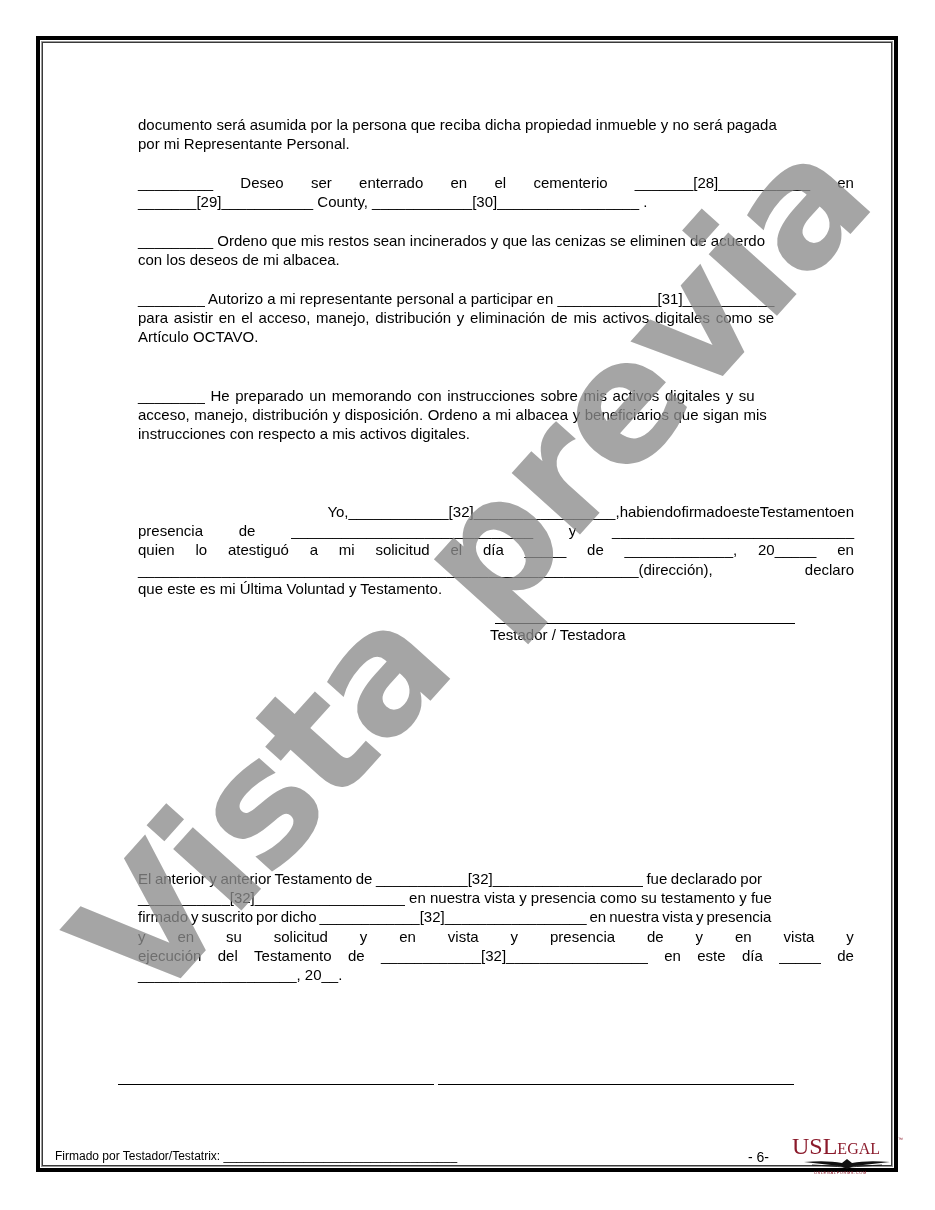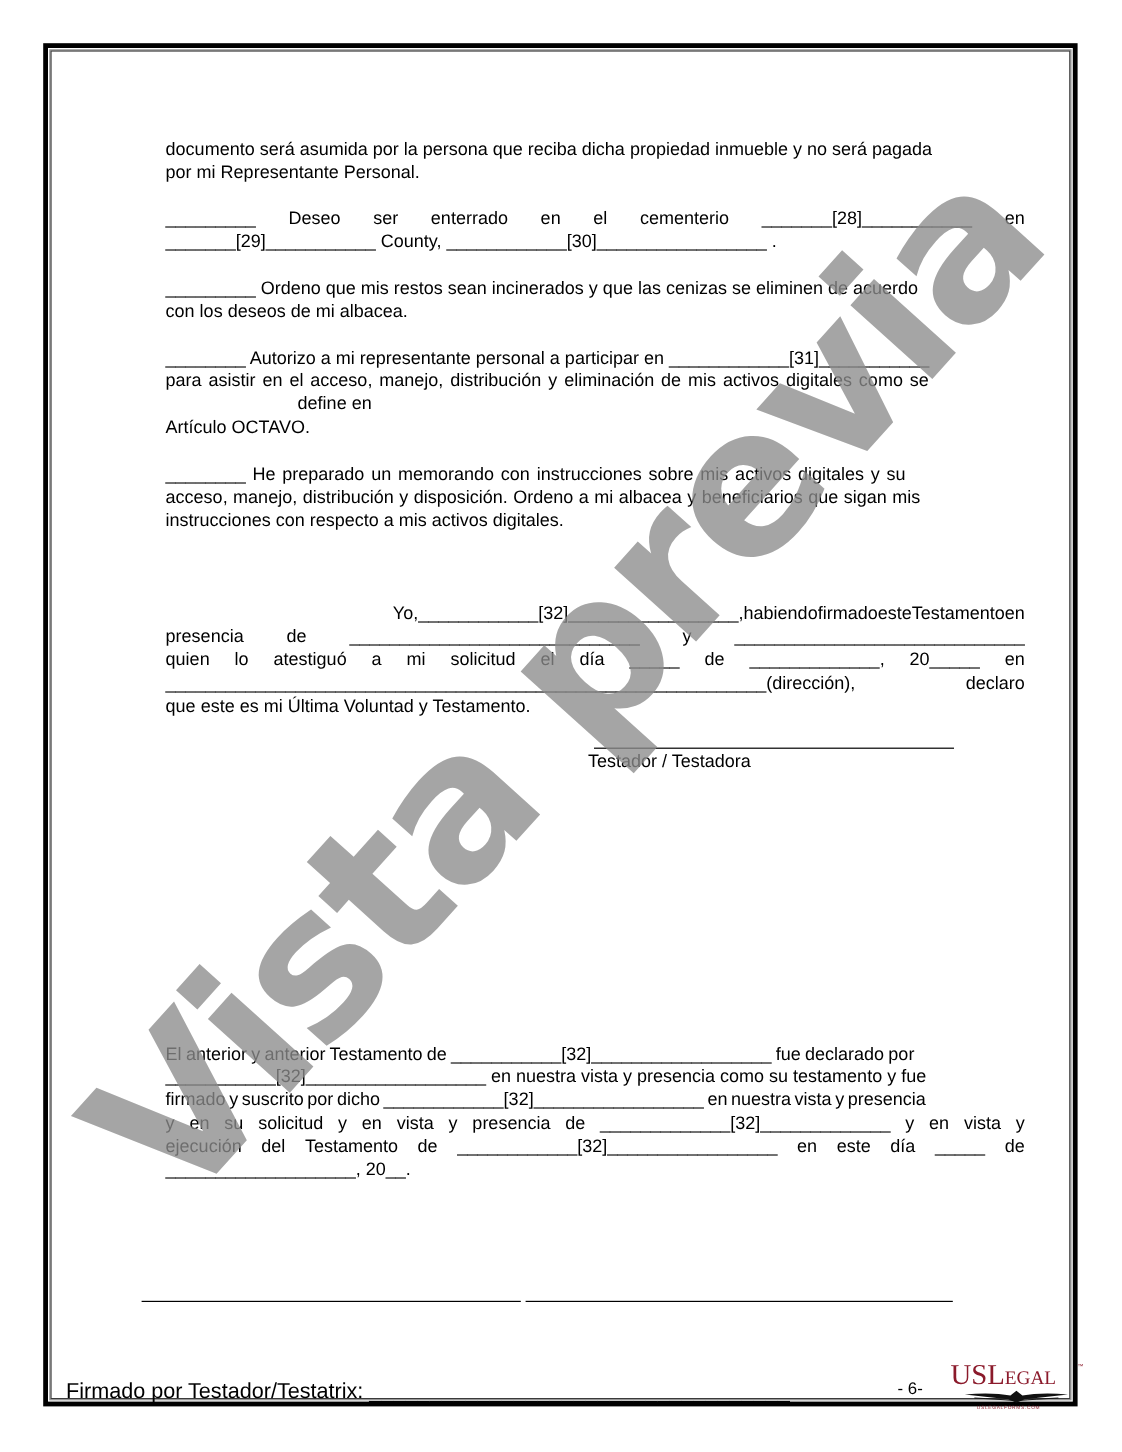--- a/index.html
+++ b/index.html
@@ -78,21 +78,21 @@
     }
     .sig-line {
       position: absolute;
       height: 0;
       border-top: 1.5px solid #000;
     }
     .footer-signed {
       position: absolute;
       left: 55px;
       top: 1149px;
-      font-size: 18px;
+      font-size: 12px;
       white-space: pre;
     }
     .page-number {
       position: absolute;
       left: 748px;
       top: 1149px;
       font-size: 14px;
       white-space: pre;
     }
     .logo {
@@ -186,21 +186,20 @@
   </div>
 
   <div class="para" style="top:219px;">
     <div class="jline"><span>_________ Ordeno que mis restos sean incinerados y que las cenizas se eliminen de acuerdo</span></div>
     <div class="line">con los deseos de mi albacea.</div>
   </div>
 
   <div class="para" style="top:277px;">
     <div class="line">________ Autorizo a mi representante personal a participar en ____________[31]___________</div>
     <div class="line" style="word-spacing:1.6px;">para asistir en el acceso, manejo, distribución y eliminación de mis activos digitales como se</div>
-    <div class="line indent-define">define en</div>
     <div class="line">Artículo OCTAVO.</div>
   </div>
 
   <div class="para" style="top:374px;">
     <div class="line" style="word-spacing:1.5px;">________       He preparado un memorando con instrucciones sobre mis activos digitales y su</div>
     <div class="line" style="word-spacing:0.4px;">acceso, manejo, distribución y disposición. Ordeno a mi albacea y beneficiarios que sigan mis</div>
     <div class="line">instrucciones con respecto a mis activos digitales.</div>
   </div>
 
   <div class="para" style="top:490px;">
@@ -254,21 +253,20 @@
       <span>y</span>
       <span>en</span>
       <span>su</span>
       <span>solicitud</span>
       <span>y</span>
       <span>en</span>
       <span>vista</span>
       <span>y</span>
       <span>presencia</span>
       <span>de</span>
-      <span>_____________[32]_____________</span>
       <span>y</span>
       <span>en</span>
       <span>vista</span>
       <span>y</span>
     </div>
     <div class="jline">
       <span>ejecución</span>
       <span>del</span>
       <span>Testamento</span>
       <span>de</span>

